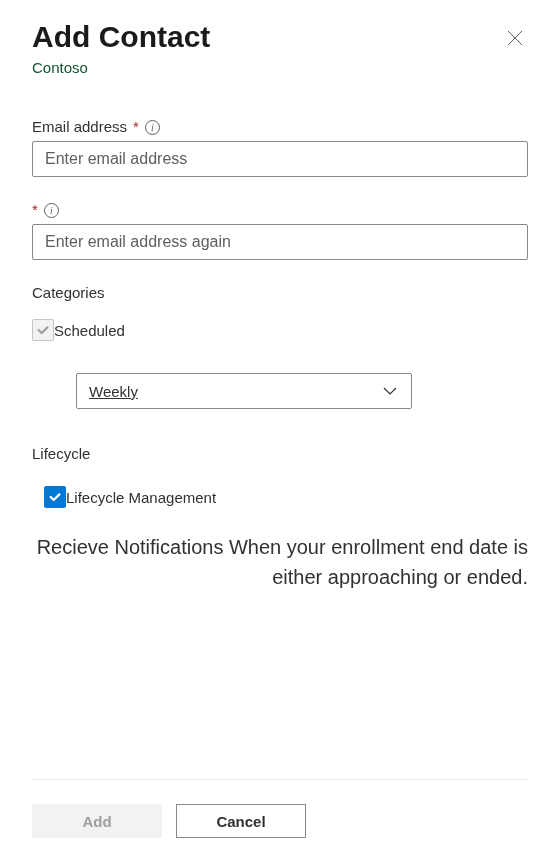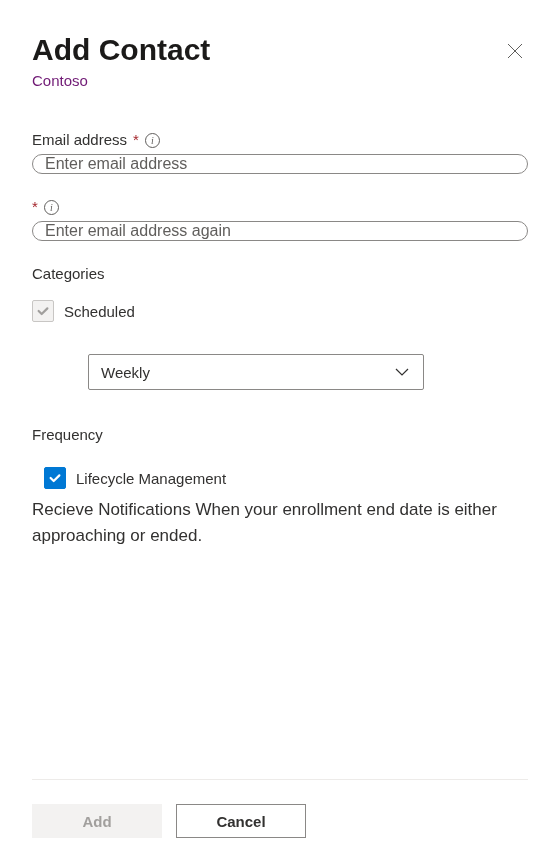--- a/index.html
+++ b/index.html
@@ -6,39 +6,39 @@
     html, body {
       font-family: 'Segoe UI', -apple-system, BlinkMacSystemFont, sans-serif;
       font-size: 14px;
       color: #323130;
       background: #fff;
       width: 560px;
       height: 862px;
       position: relative;
     }
     .panel {
-      padding: 32px 32px 0 32px;
+      padding: 19px 32px 0 32px;
       height: 100%;
       display: flex;
       flex-direction: column;
     }
     .header {
       display: flex;
       align-items: flex-start;
       justify-content: space-between;
       margin-bottom: 4px;
     }
     .title {
       font-size: 30px;
       font-weight: 600;
       color: #1b1a19;
       line-height: 1.2;
     }
     .subtitle {
-      color: #701a75;
+      color: #14532d;
       font-size: 15px;
       margin-bottom: 42px;
     }
     .close-btn {
       background: none;
       border: none;
       font-size: 16px;
       color: #605e5c;
       cursor: pointer;
       padding: 4px;
@@ -65,38 +65,37 @@
       align-items: center;
       justify-content: center;
       font-size: 10px;
       color: #605e5c;
       font-style: italic;
       font-family: Georgia, serif;
       line-height: 1;
     }
     .text-input {
       width: 100%;
-      height: 20px;
-      border: 1px solid #8a8886;
-      border-radius: 12px;
+      height: 36px;
+      border: 1px solid #8a8886;
+      border-radius: 2px;
       padding: 0 12px;
       font-size: 16px;
       color: #323130;
       font-family: inherit;
     }
     .text-input::placeholder { color: #605e5c; }
     .section-label {
       font-size: 15px;
       color: #323130;
       margin-bottom: 18px;
     }
     .checkbox-row {
       display: flex;
       align-items: center;
-      gap: 10px;
       margin-bottom: 4px;
     }
     .checkbox-box {
       width: 22px;
       height: 22px;
       border: 1px solid #8a8886;
       border-radius: 2px;
       background: #fff;
       display: flex;
       align-items: center;
@@ -119,42 +118,44 @@
       stroke-width: 2.5;
       fill: none;
       stroke-linecap: round;
       stroke-linejoin: round;
     }
     .checkbox-label {
       font-size: 15px;
       color: #323130;
     }
     .select-row {
-      margin: 32px 0 36px 56px;
+      margin: 32px 0 36px 44px;
+      text-decoration: underline;
     }
     .select-box {
       width: 336px;
       height: 36px;
       border: 1px solid #8a8886;
       border-radius: 2px;
       padding: 0 12px;
       display: flex;
       align-items: center;
       justify-content: space-between;
       cursor: pointer;
       background: #fff;
     }
     .select-value { font-size: 15px; color: #323130; }
     .select-box svg { width: 18px; height: 18px; stroke: #323130; stroke-width: 1.2; fill: none; }
     .categories { margin-top: 0; }
     .cat-desc {
-      font-size: 17px;
+      font-size: 20px;
       color: #323130;
       line-height: 1.5;
-      margin-top: 8px;
+      margin-top: 24px;
+      text-align: right;
     }
     .footer {
       margin-top: auto;
       border-top: 1px solid #edebe9;
       padding: 24px 0;
       display: flex;
       gap: 14px;
     }
     .btn {
       min-width: 130px;
@@ -225,21 +226,21 @@
         <div class="select-box">
           <span class="select-value">Weekly</span>
           <svg viewBox="0 0 18 18">
               <polyline points="3,6 9,12 15,6"></polyline>
             </svg>
         </div>
       </div>
     </div>
 
     <div class="categories">
-      <div class="section-label">Frequency</div>
+      <div class="section-label">Lifecycle</div>
       <div class="checkbox-row" style="margin-top:24px;margin-left:12px;">
         <div class="checkbox-box checked">
           <svg viewBox="0 0 16 16">
               <polyline points="3,8 6.5,11.5 13,5"></polyline>
             </svg>
         </div>
         <span class="checkbox-label">Lifecycle Management</span>
       </div>
       <div class="cat-desc">Recieve Notifications When your enrollment end date is either approaching or ended.</div>
     </div>

